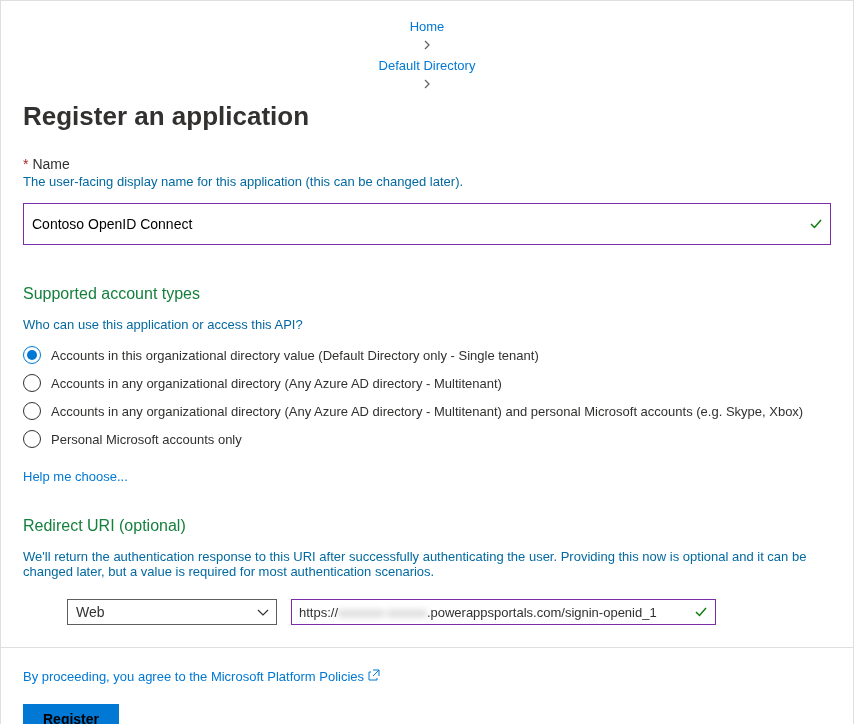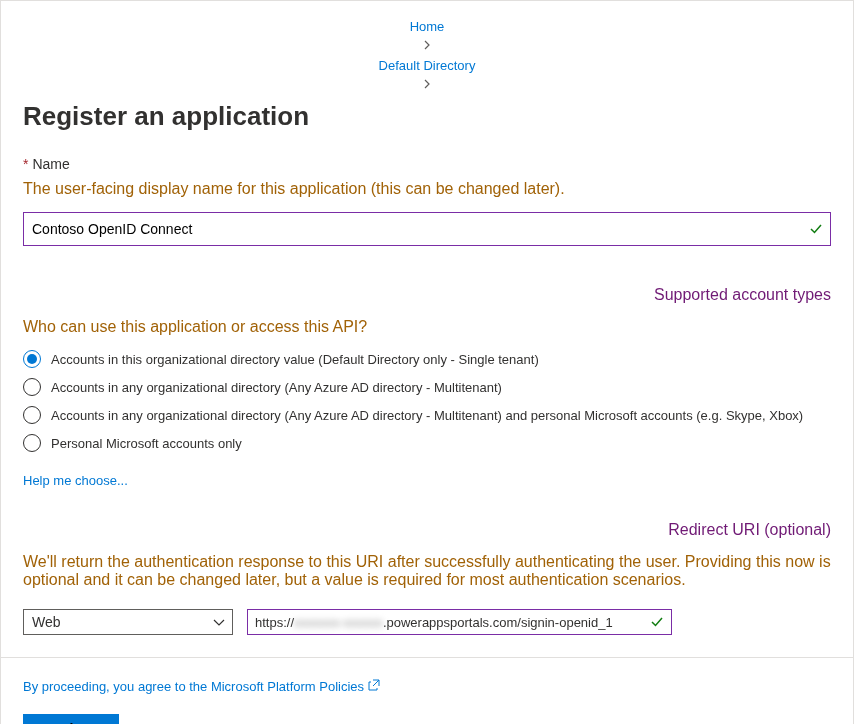--- a/index.html
+++ b/index.html
@@ -35,38 +35,38 @@
     }
     h1 {
       font-size: 26px;
       font-weight: 600;
       color: #323130;
       margin-bottom: 24px;
     }
     .field-label {
       font-size: 14px;
       color: #323130;
-      margin-bottom: 8px;
+      margin-bottom: 2px;
     }
     .required-star {
       color: #a4262c;
       margin-right: 4px;
     }
     .field-desc {
-      font-size: 16px;
-      color: #a16207;
+      font-size: 13px;
+      color: #0369a1;
       margin-bottom: 14px;
     }
     .text-input {
       width: 100%;
       padding: 5px 30px 5px 8px;
       border: 1px solid #605e5c;
       font-size: 14px;
       font-family: inherit;
-      height: 34px;
+      height: 42px;
       line-height: 14px;
     }
     .text-input.validated {
       border-color: #7a2da6;
     }
     .input-wrap {
       position: relative;
       margin-bottom: 40px;
     }
     .check-icon {
@@ -74,23 +74,22 @@
       right: 8px;
       top: 50%;
       transform: translateY(-50%);
       width: 14px;
       height: 14px;
       pointer-events: none;
     }
     .section-heading {
       font-size: 16px;
       font-weight: 400;
-      color: #701a75;
+      color: #15803d;
       margin-bottom: 14px;
-      text-align: right;
     }
     .radio-group {
       margin-bottom: 20px;
     }
     .radio-row {
       display: flex;
       align-items: center;
       gap: 10px;
       margin-bottom: 10px;
       cursor: pointer;
@@ -129,20 +128,21 @@
     }
     .redirect-row {
       display: flex;
       gap: 14px;
       align-items: flex-start;
     }
     .select-wrap {
       position: relative;
       width: 210px;
       flex-shrink: 0;
+      margin-left: 44px;
     }
     .select-box {
       width: 100%;
       height: 26px;
       border: 1px solid #605e5c;
       padding: 4px 28px 4px 8px;
       font-size: 14px;
       background: #fff;
       cursor: pointer;
       display: flex;

